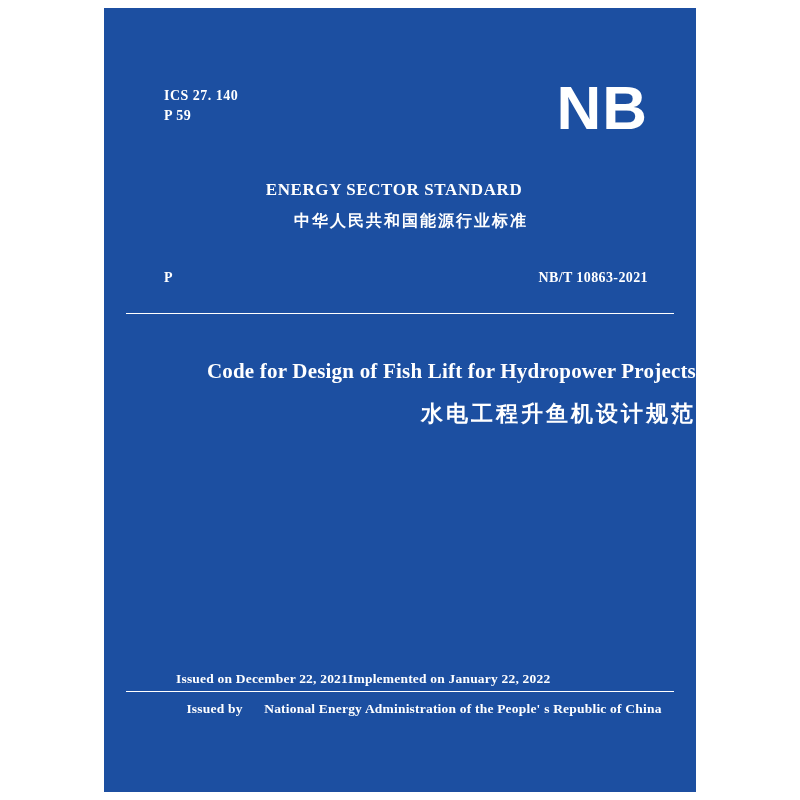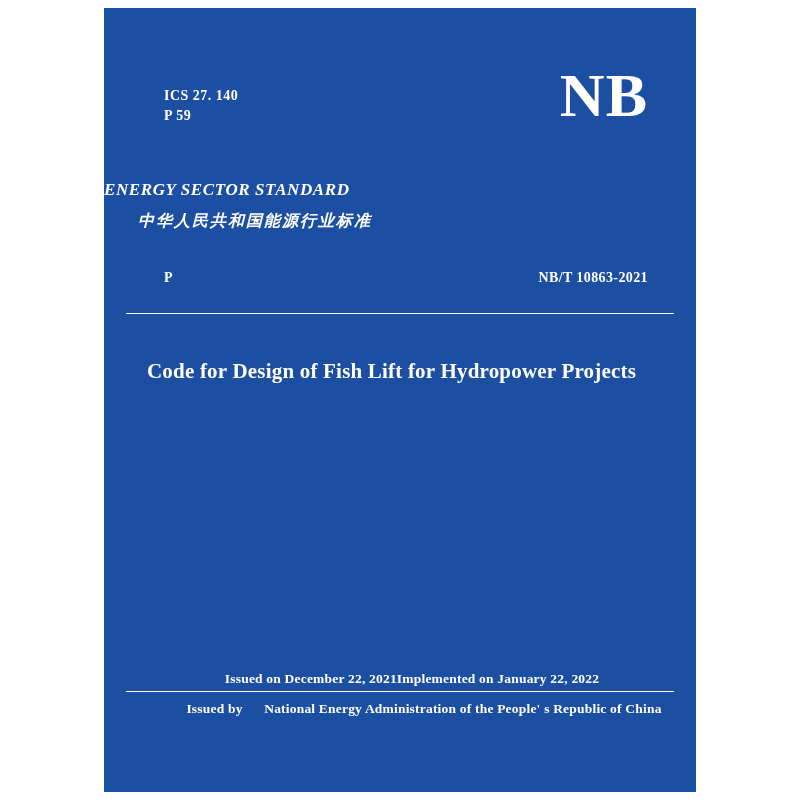--- a/index.html
+++ b/index.html
@@ -38,34 +38,34 @@
     font-weight: bold;
     font-size: 14px;
     line-height: 20px;
     letter-spacing: 0.5px;
   }
   .codes div { white-space: nowrap; }
   
   .nb-logo {
     position: absolute;
     right: 48px;
-    top: 56px;
-    font-family: Liberation Serif, serif;
+    top: 69px;
+    font-family: Liberation Sans, sans-serif;
     font-weight: bold;
     font-size: 62px;
     line-height: 62px;
     letter-spacing: 1px;
   }
   
   .std-title {
     position: absolute;
     left: 0;
     right: 12px;
     top: 170px;
-    font-style: italic;
+    text-align: center;
   }
   .std-title .en1,
   .std-title .en2 {
     font-family: "Liberation Serif", serif;
     font-weight: bold;
     font-size: 17px;
     line-height: 24px;
     letter-spacing: 0.6px;
   }
   .std-title .cn {
@@ -100,21 +100,21 @@
     background: #ffffff;
   }
   .rule-top { top: 305px; }
   .rule-bottom { top: 683px; }
   
   .subject {
     position: absolute;
     left: 0;
     right: 0;
     top: 348px;
-    text-align: left;
+    text-align: right;
     margin-left: 43px;
   }
   .subject .en {
     font-family: "Liberation Serif", serif;
     font-weight: bold;
     font-size: 21px;
     line-height: 30px;
     letter-spacing: 0.2px;
   }
   .subject .cn {
@@ -125,21 +125,21 @@
     line-height: 32px;
     letter-spacing: 3px;
   }
   
   .dates {
     position: absolute;
     left: 72px;
     right: 48px;
     top: 663px;
     display: flex;
-    justify-content: center;
+    justify-content: flex-start;
     font-family: "Liberation Serif", serif;
     font-weight: bold;
     font-size: 13.5px;
     letter-spacing: 0.2px;
   }
   
   .issuer {
     position: absolute;
     left: 0;
     right: 0;
@@ -173,20 +173,21 @@
 
     <div class="idrow">
       <span>P</span>
       <span>NB/T 10863-2021</span>
     </div>
 
     <div class="rule rule-top"></div>
 
     <div class="subject">
       <div class="en">Code for Design of Fish Lift for Hydropower Projects</div>
+      <div class="cn">水电工程升鱼机设计规范</div>
     </div>
 
     <div class="dates">
       <span>Issued on December 22, 2021</span>
       <span>Implemented on January 22, 2022</span>
     </div>
 
     <div class="rule rule-bottom"></div>
 
     <div class="issuer">

